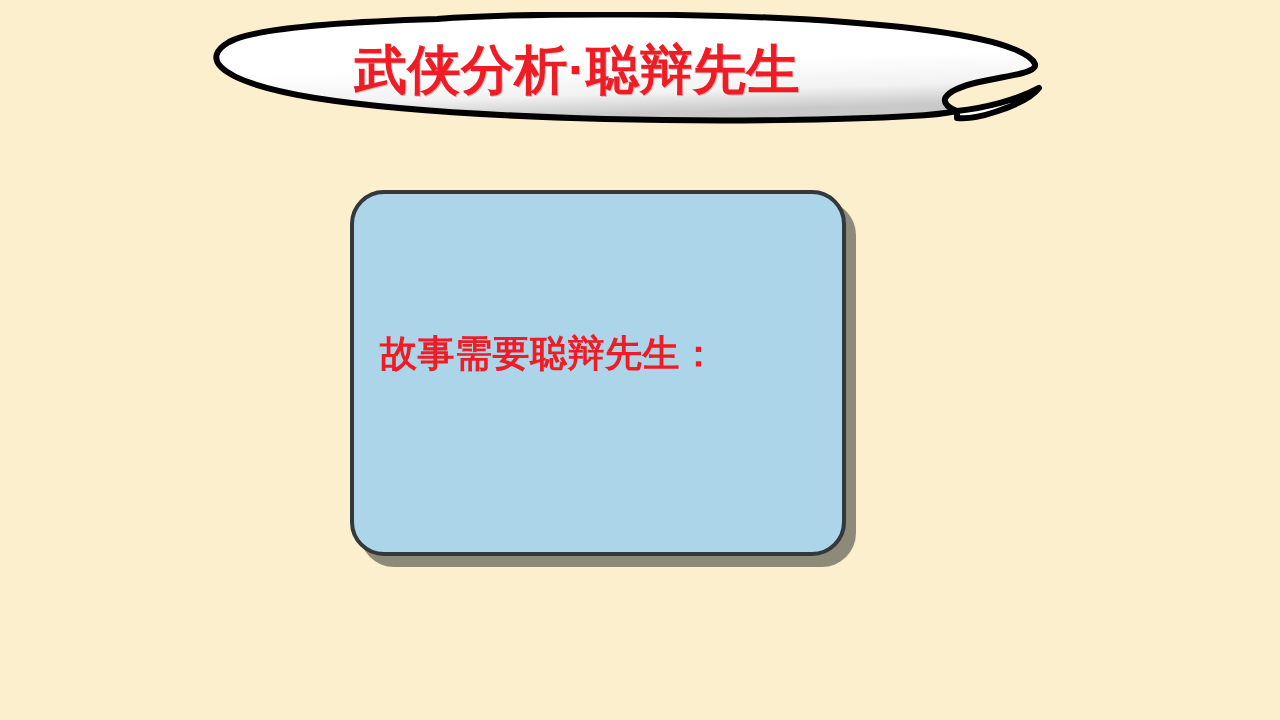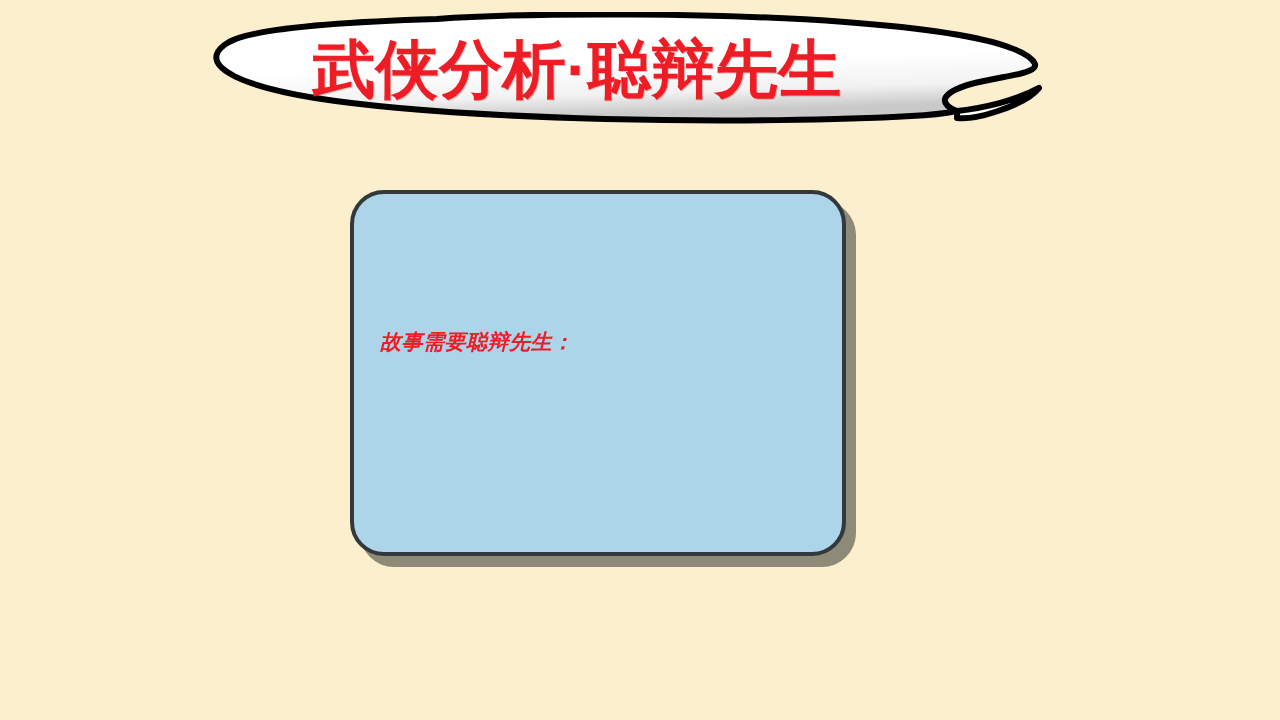--- a/index.html
+++ b/index.html
@@ -46,21 +46,21 @@
     left: 0;
     top: 0;
     width: 840px;
     height: 115px;
     display: flex;
     align-items: center;
     justify-content: center;
     padding-right: 96px;
     box-sizing: border-box;
     color: #EE1C25;
-    font-size: 63px;
+    font-size: 53px;
     font-weight: bold;
     letter-spacing: 0.5px;
     line-height: 1;
     white-space: nowrap;
     text-shadow: 1px 1px 0 rgba(150,0,0,0.25);
   }
 
   
   #content-box-wrap {
     position: absolute;
@@ -89,26 +89,25 @@
     background: #ADD5EA;
     border: 4px solid #32383C;
   }
   #content-body {
     position: absolute;
     left: 26px;
     top: 132px;
     right: 18px;
   }
   .content-line {
-    font-size: 21px;
+    font-size: 37px;
     font-weight: bold;
     line-height: 1.52;
     white-space: nowrap;
     letter-spacing: 0.5px;
-    font-style: italic;
   }
   .line-red { color: #EE1C25; }
   .line-black { color: #000000; }
 </style>
 </head>
 <body>
 
 <div id="slide">
 
   <div id="title-banner">

